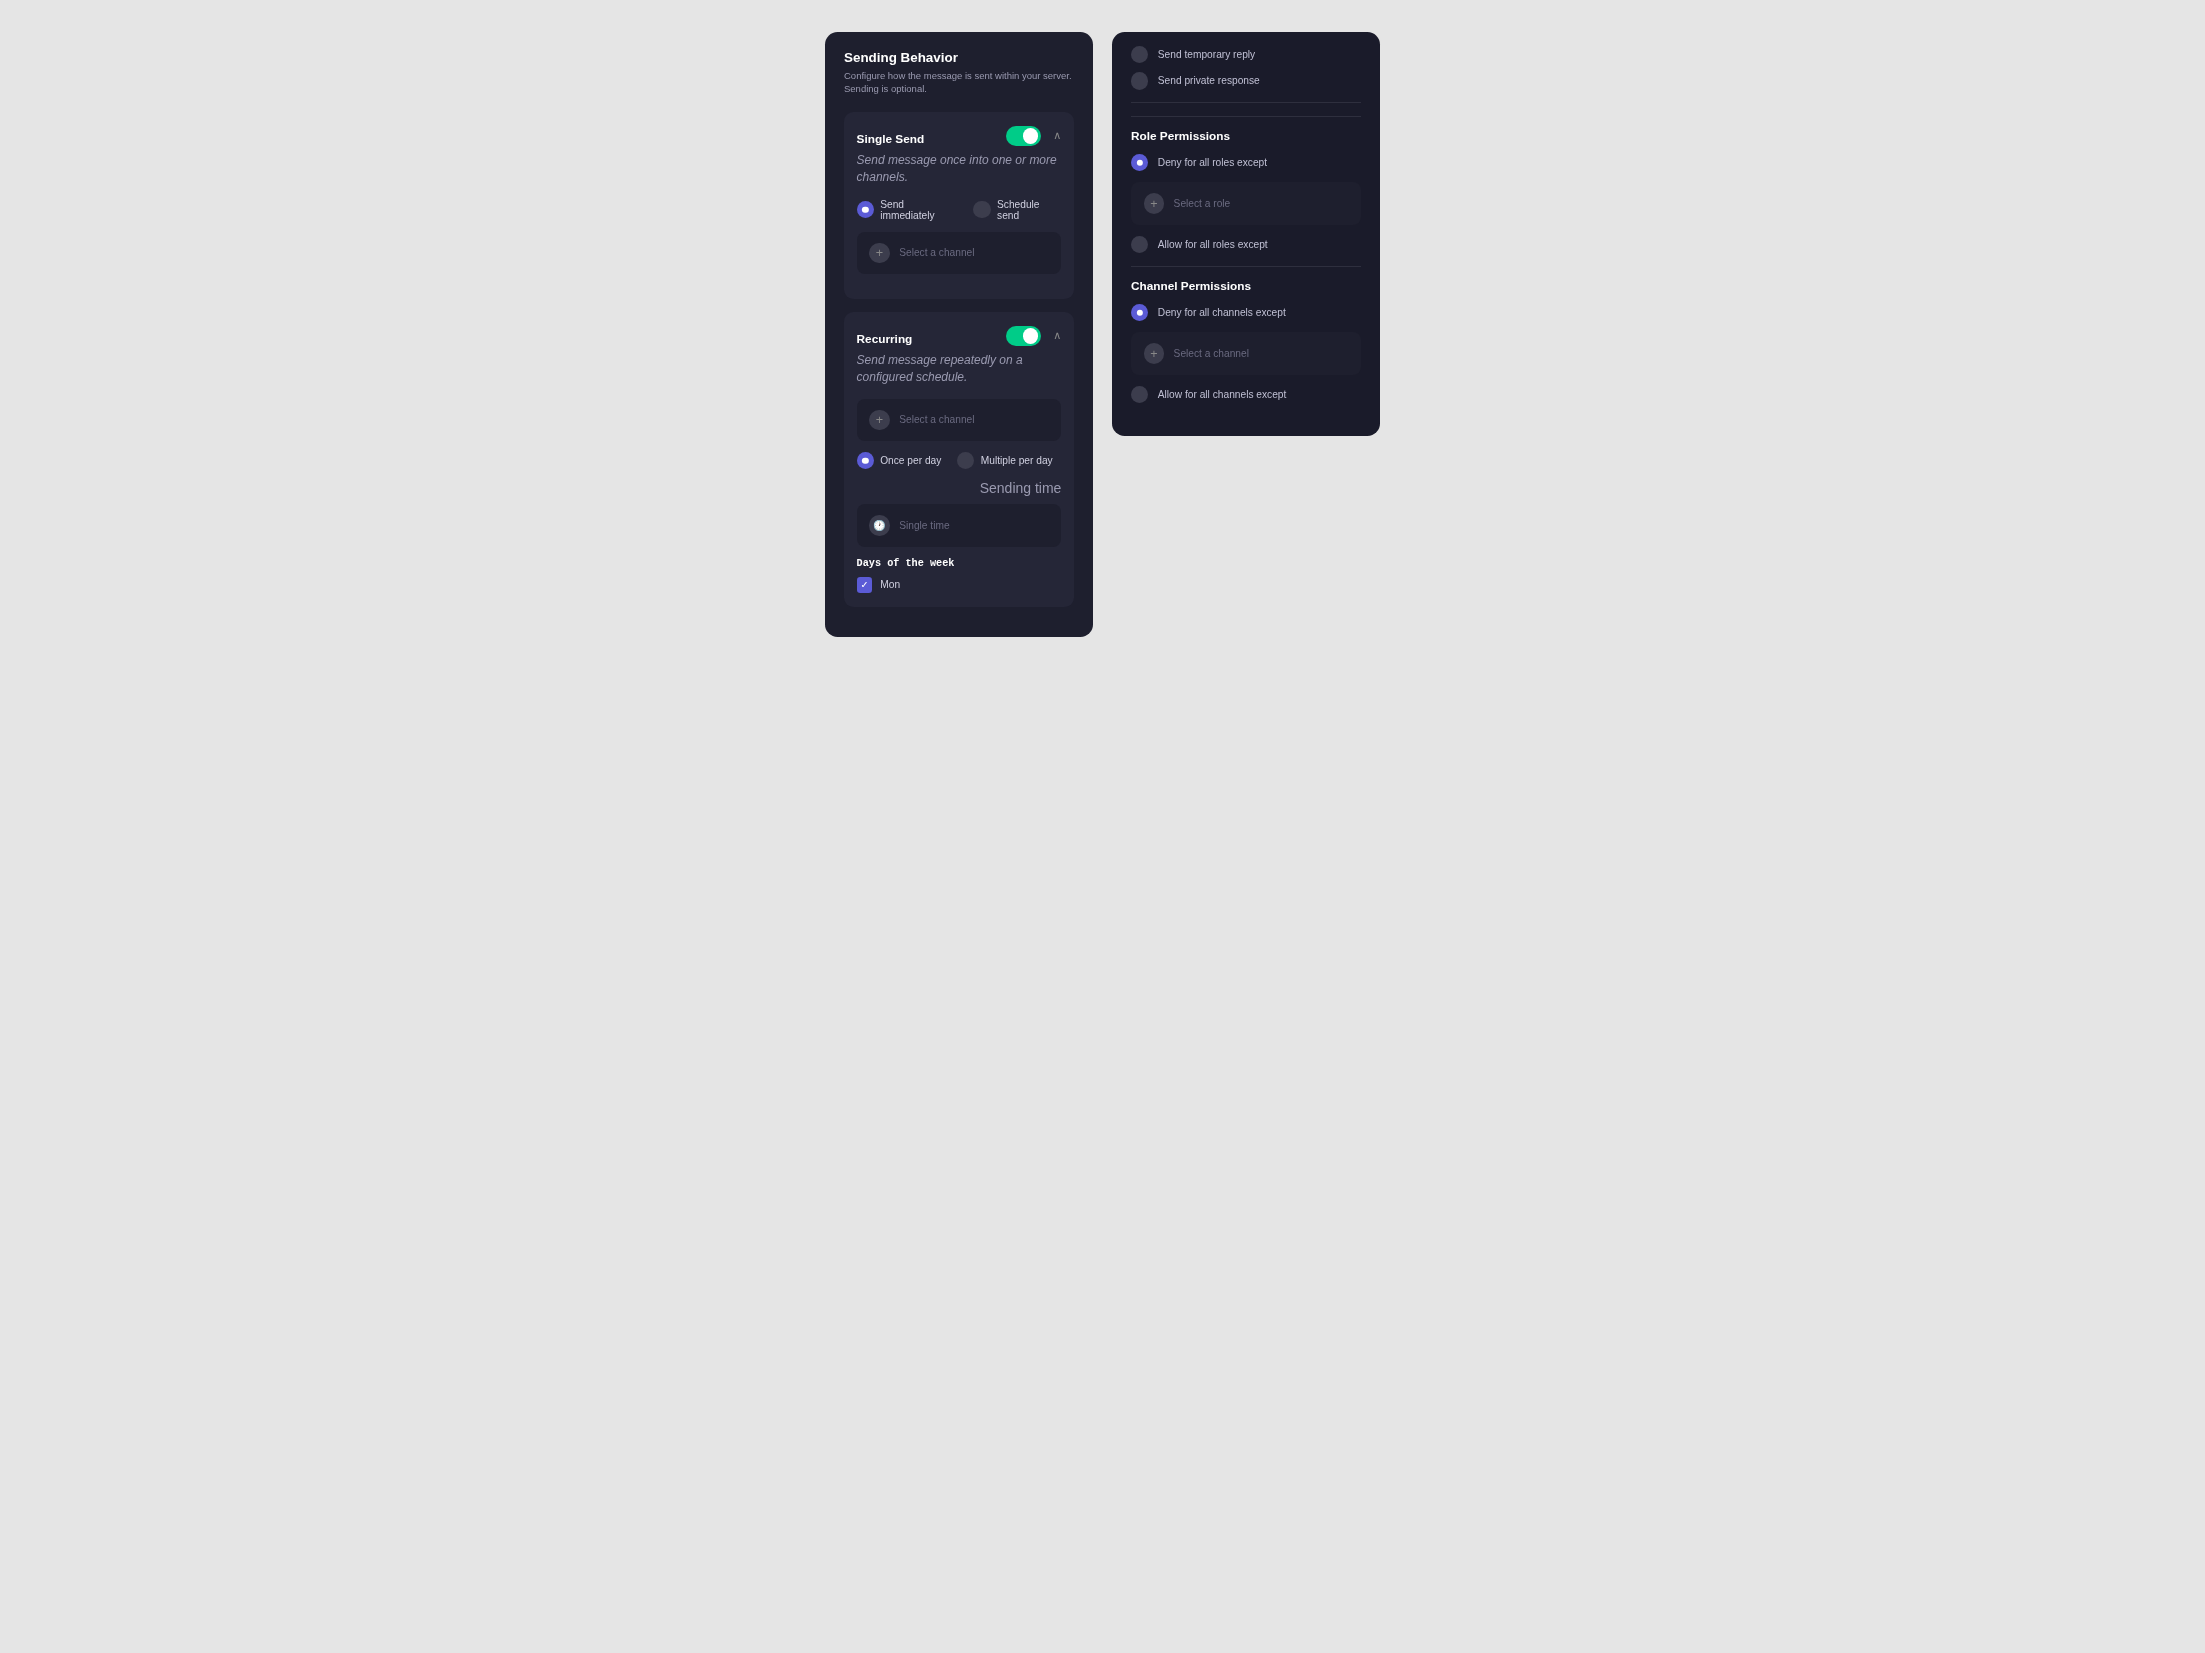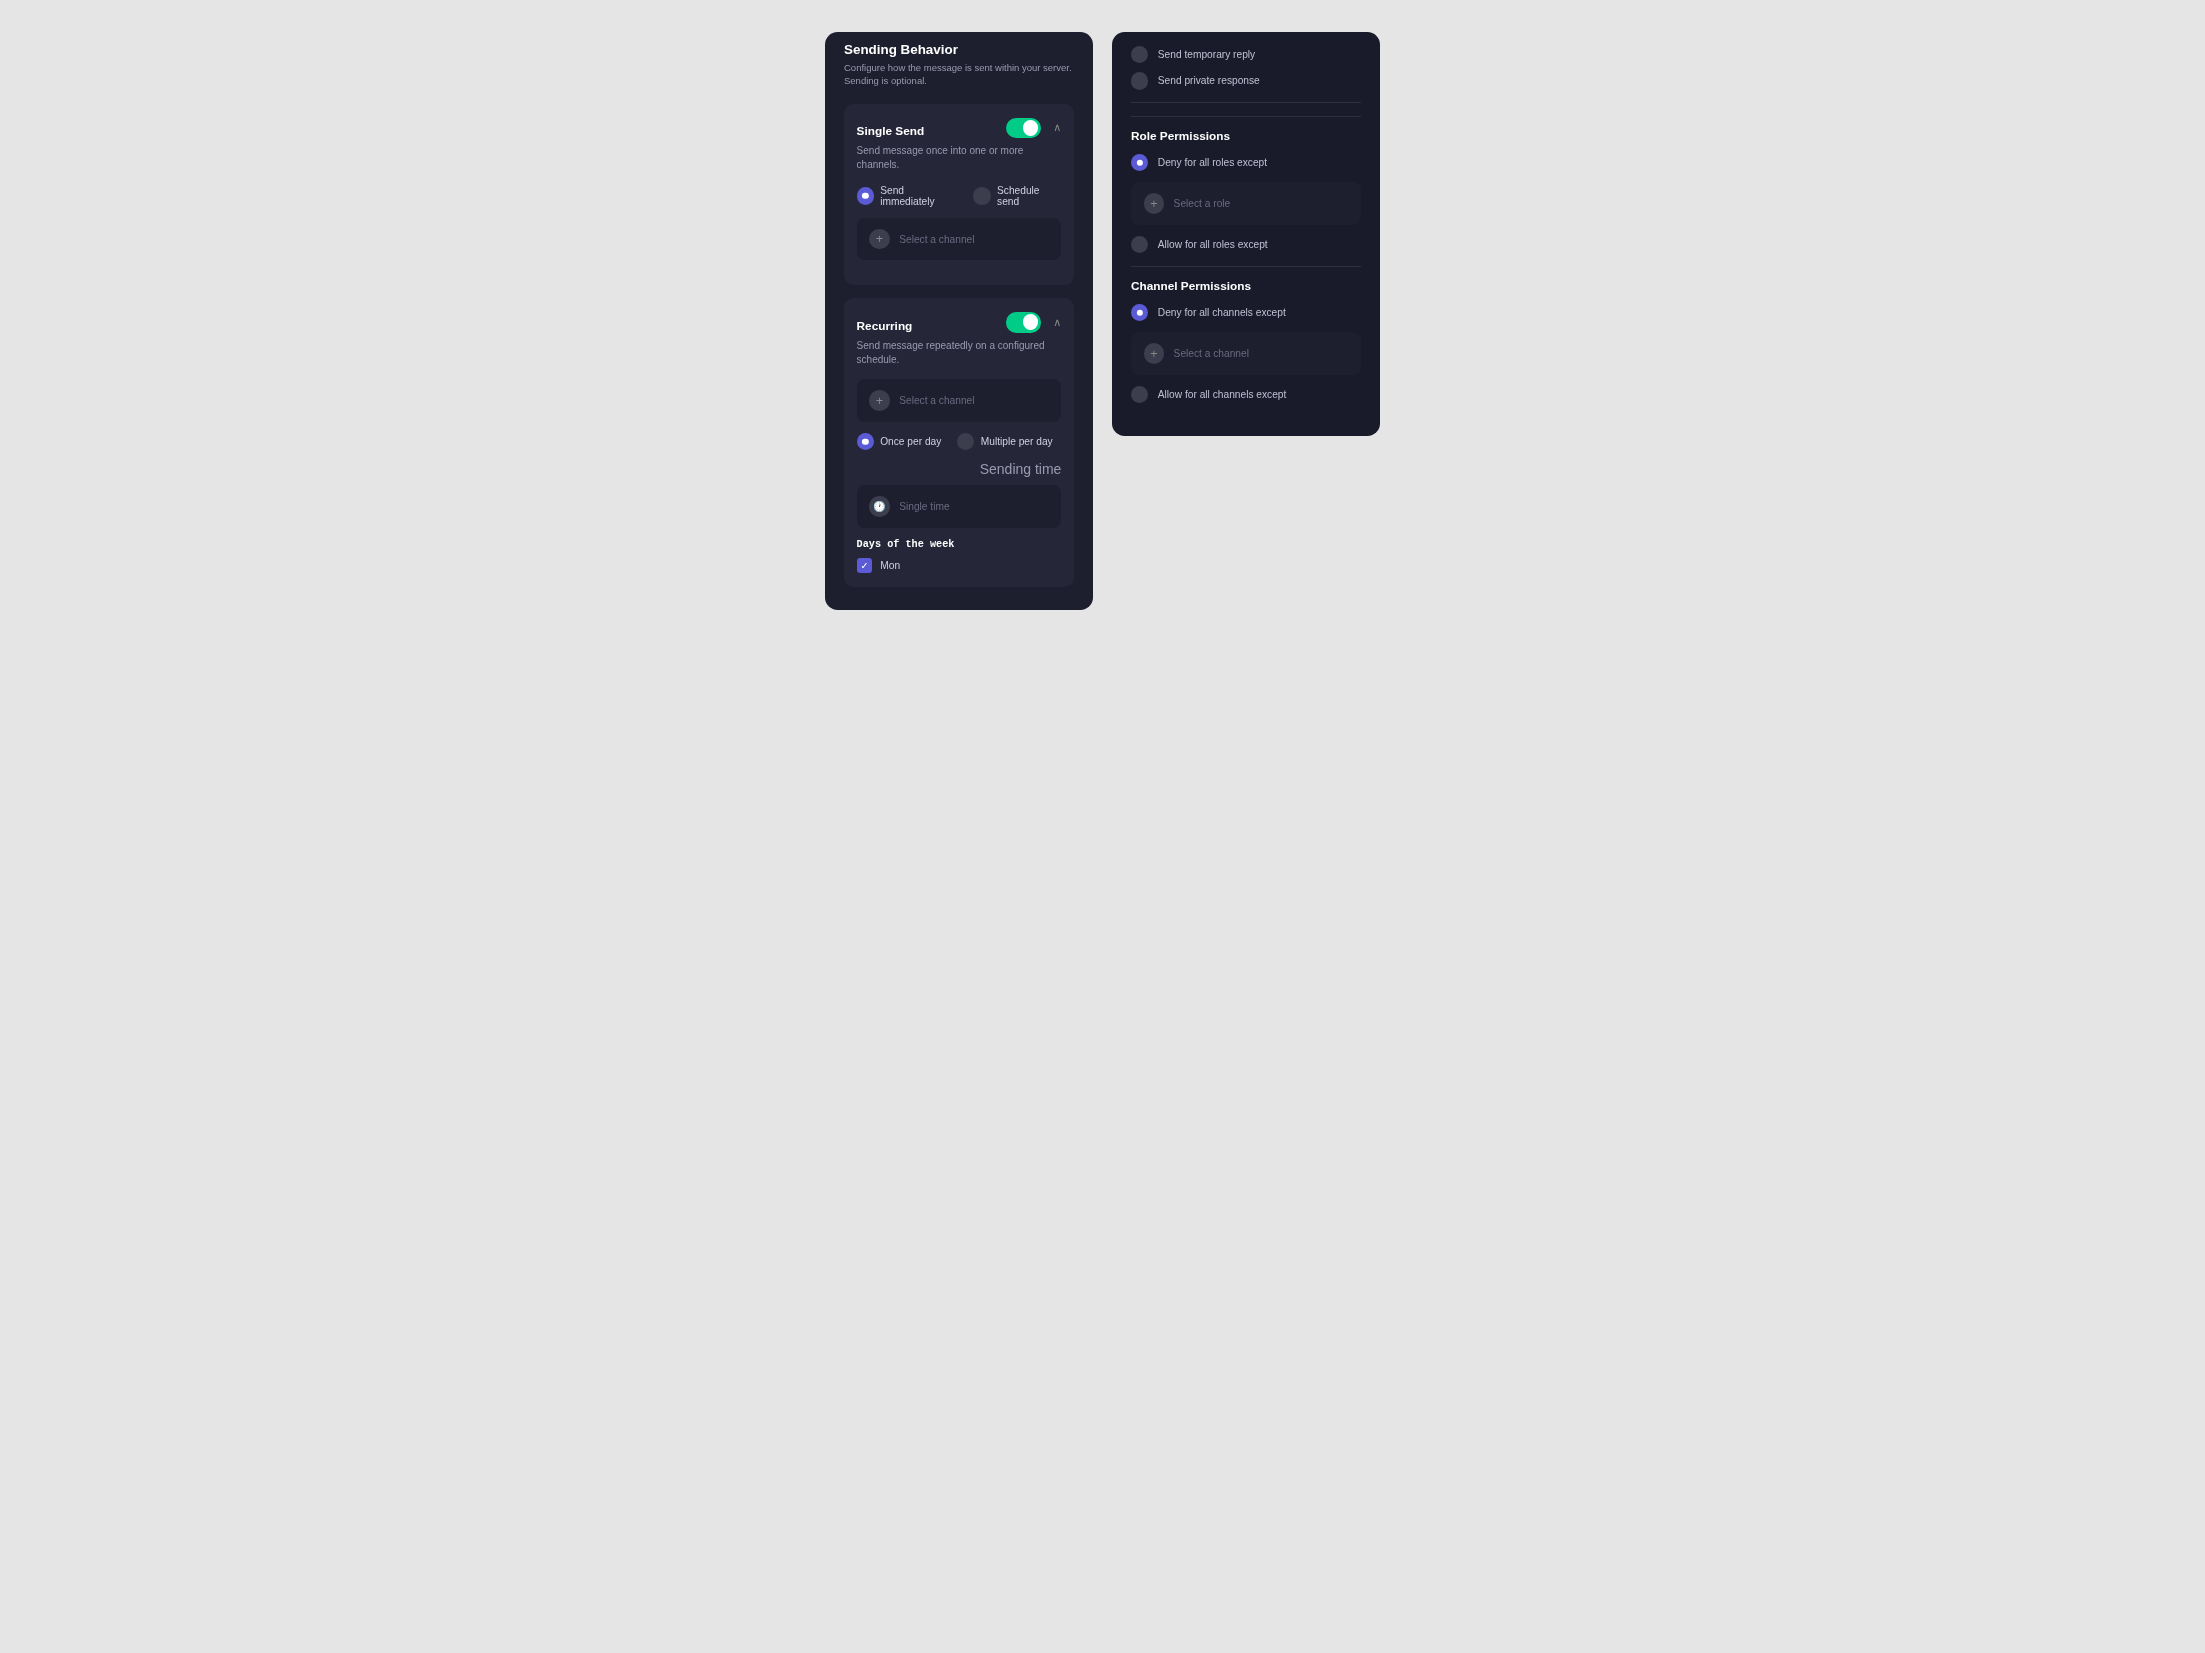--- a/index.html
+++ b/index.html
@@ -11,21 +11,21 @@
       min-height: 100vh;
       font-family: -apple-system, BlinkMacSystemFont, 'Segoe UI', sans-serif;
       padding: 31.5px 15.8px;
       gap: 19px;
     }
 
     
     .left-panel {
       background: #1e1f2e;
       border-radius: 12.6px;
-      padding: 10px 19px;
+      padding: 18px 19px;
       width: 268px;
       color: #fff;
       flex-shrink: 0;
     }
 
     
     .right-panel {
       background: #1a1b2a;
       border-radius: 12.6px;
       padding: 14px 19px 22px;
@@ -63,24 +63,25 @@
       margin-bottom: 6.3px;
     }
 
     .card-title {
       font-size: 11.8px;
       font-weight: 700;
       color: #ffffff;
     }
 
     .card-desc {
-      font-size: 10px;
+      font-size: 12px;
       color: #9a9ab0;
       margin-bottom: 12.6px;
       line-height: 1.4;
+      font-style: italic;
     }
 
     
     .toggle {
       width: 35px;
       height: 20.5px;
       background: #00cc88;
       border-radius: 10.2px;
       position: relative;
       cursor: pointer;

